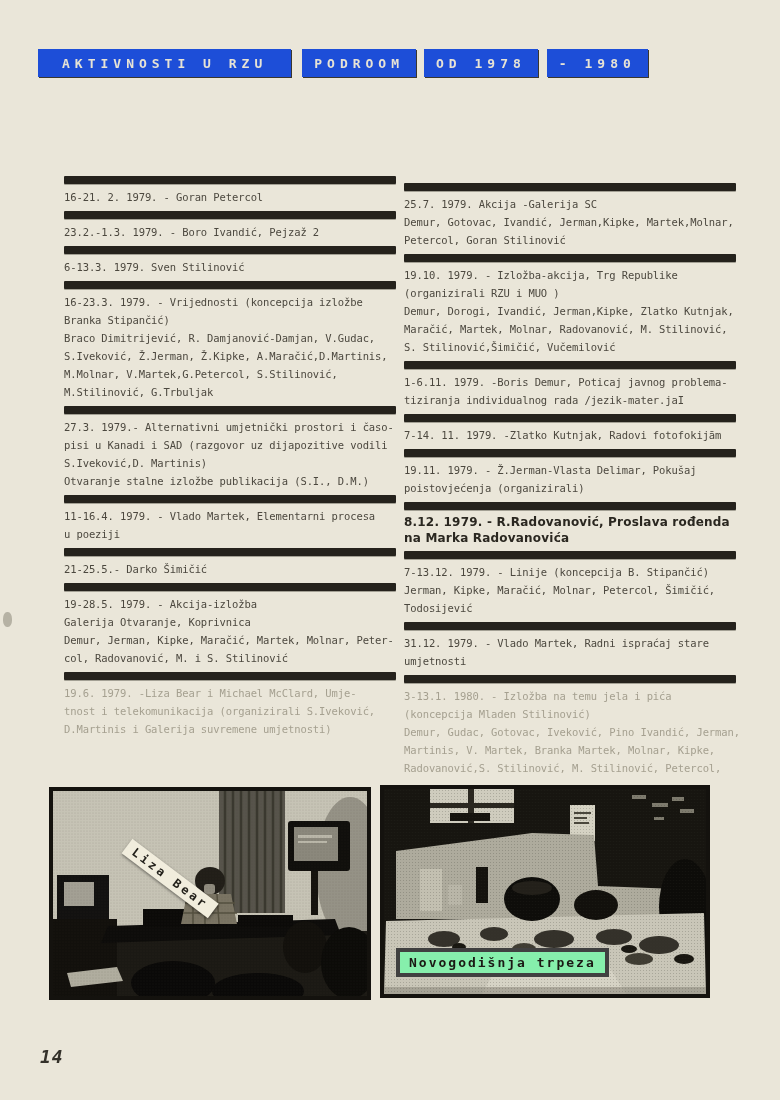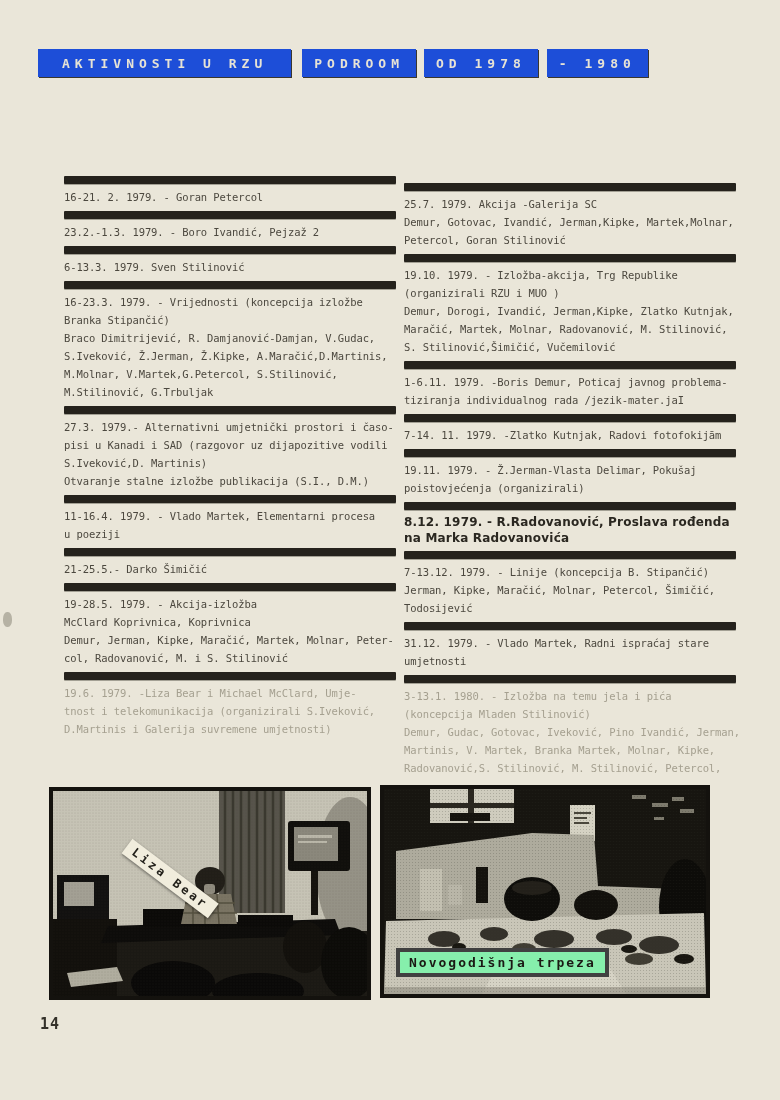--- a/index.html
+++ b/index.html
@@ -55,23 +55,23 @@
     padding:2px 8px; white-space:nowrap;
     box-shadow:1px 1px 3px rgba(0,0,0,.5);
   }
   .label-box {
     position:absolute; left:12px; bottom:17px;
     background:#86efac; color:#1b1914;
     font-weight:bold; font-size:13px; letter-spacing:2px;
     padding:3px 9px; border:4px solid #404040; white-space:nowrap;
   }
 
-  .page-number { position:absolute; left:40px; top:1015px;
-                 font-size:15px; font-weight:bold; letter-spacing:1px;
-                 color:#34312a; }
+  .page-number { position:absolute; left:40px; top:1046px;
+                 font-size:18px; font-weight:bold; letter-spacing:1px;
+                 color:#34312a;font-style:italic; }
   .smudge { position:absolute; left:3px; top:612px; width:9px; height:15px;
             background:#8a8678; opacity:.55; border-radius:45%; }
 </style>
 </head>
 <body>
 
 <div class="page">
 
   <div class="smudge"></div>
 
@@ -116,21 +116,21 @@
       <p>11-16.4. 1979. - Vlado Martek, Elementarni procesa</p>
       <p>u poeziji</p>
     </div>
     <div class="bar"></div>
     <div class="entry">
       <p>21-25.5.- Darko Šimičić</p>
     </div>
     <div class="bar"></div>
     <div class="entry">
       <p>19-28.5. 1979. - Akcija-izložba</p>
-      <p>McClard Koprivnica, Koprivnica</p>
+      <p>Galerija Otvaranje, Koprivnica</p>
       <p>Demur, Jerman, Kipke, Maračić, Martek, Molnar, Peter-</p>
       <p>col, Radovanović, M. i S. Stilinović</p>
     </div>
     <div class="bar"></div>
     <div class="entry faded">
       <p>19.6. 1979. -Liza Bear i Michael McClard, Umje-</p>
       <p>tnost i telekomunikacija (organizirali S.Iveković,</p>
       <p>D.Martinis i Galerija suvremene umjetnosti)</p>
     </div>
   </div>

